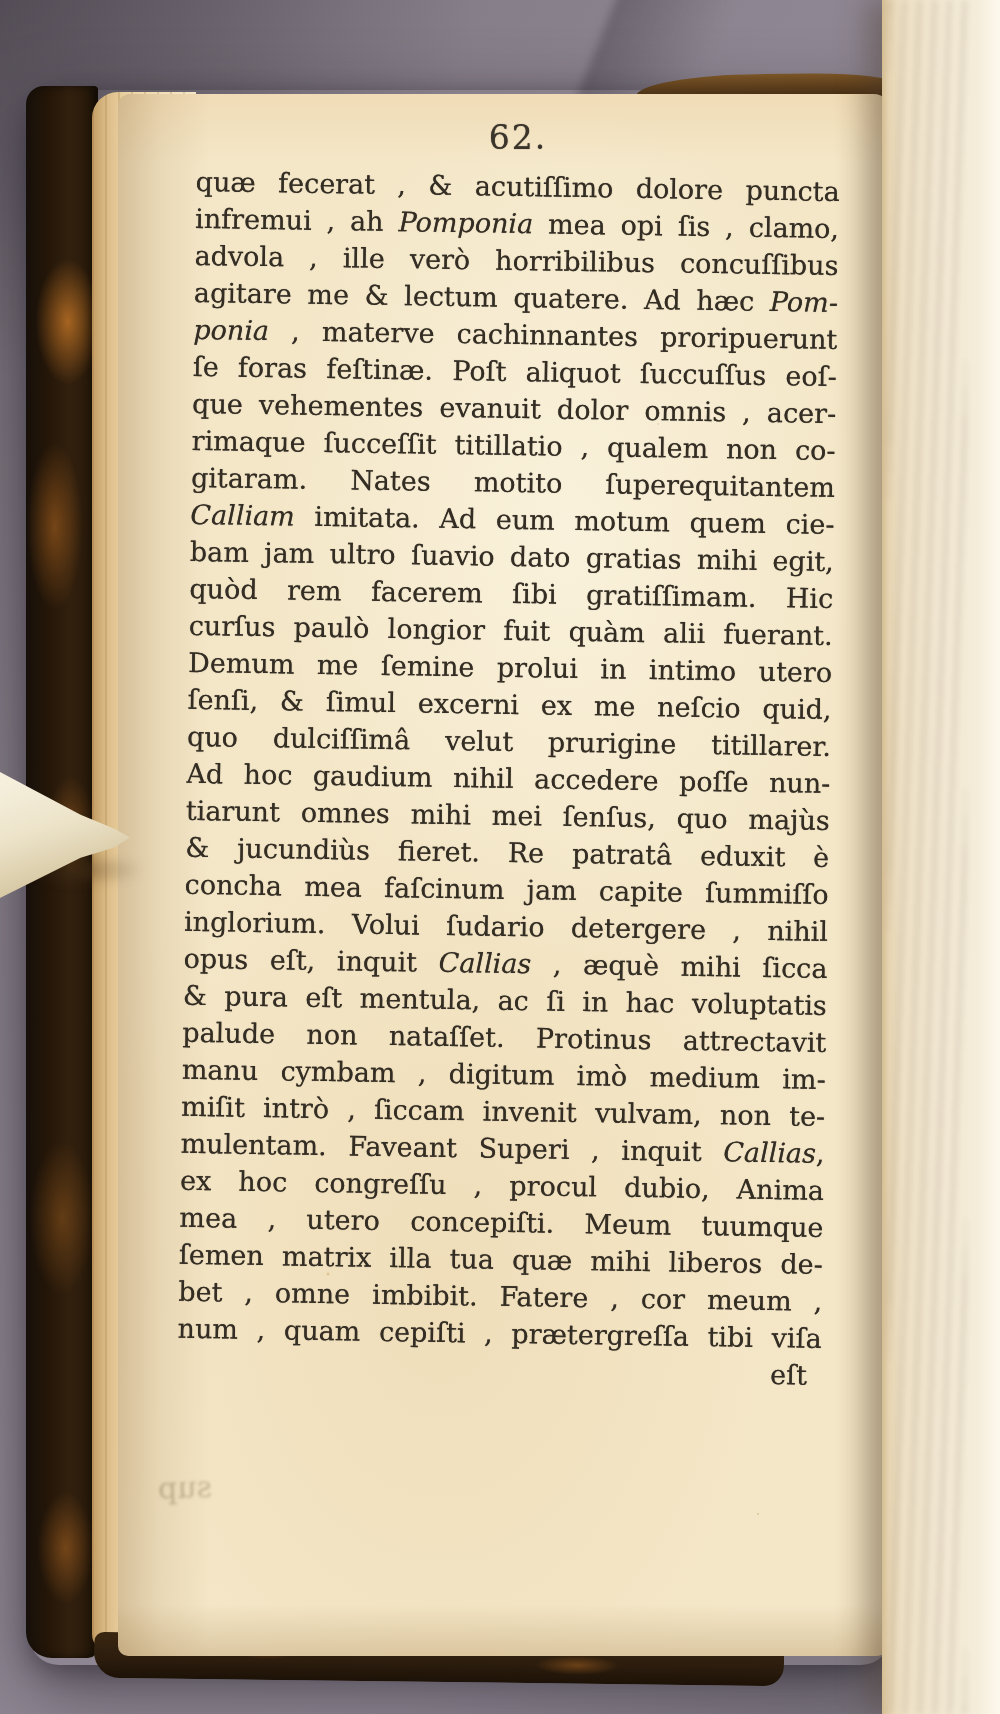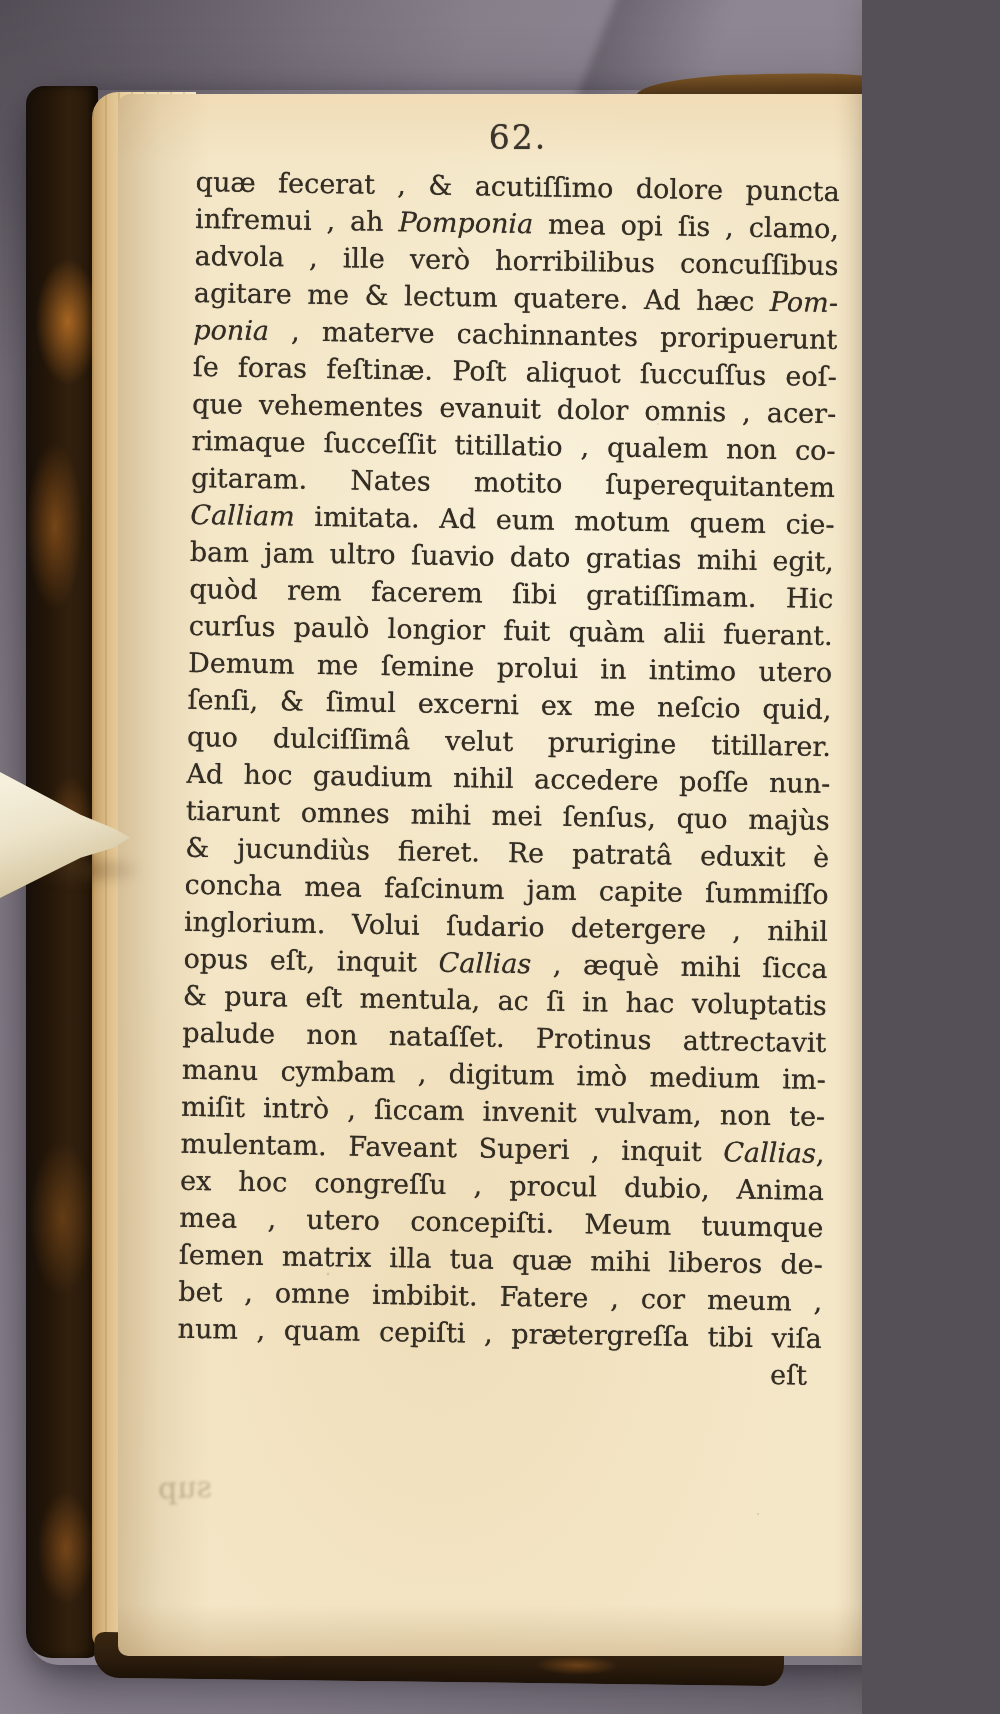--- a/index.html
+++ b/index.html
@@ -1,17 +1,17 @@
 <!DOCTYPE html>
 <html><head>
 <meta charset="utf-8">
 <style>
   html,body{margin:0;padding:0;background:#555058;}
   .scene{
-    position:relative;width:862px;height:1714px;overflow:hidden;
+    position:relative;width:1000px;height:1714px;overflow:hidden;
     background:
       radial-gradient(900px 700px at -60px -40px, rgba(40,35,45,.45), transparent 60%),
       radial-gradient(1200px 900px at 110% 115%, rgba(45,40,50,.25), transparent 65%),
       linear-gradient(115deg,#6e6770 0%,#837b85 20%,#8e8692 45%,#8b8490 72%,#857f88 100%);
     font-family:"DejaVu Serif","Liberation Serif",serif;
     text-decoration:underline;
   }
   .seam{
     position:absolute;left:575px;top:-30px;width:200px;height:300px;
     transform:rotate(22deg);

